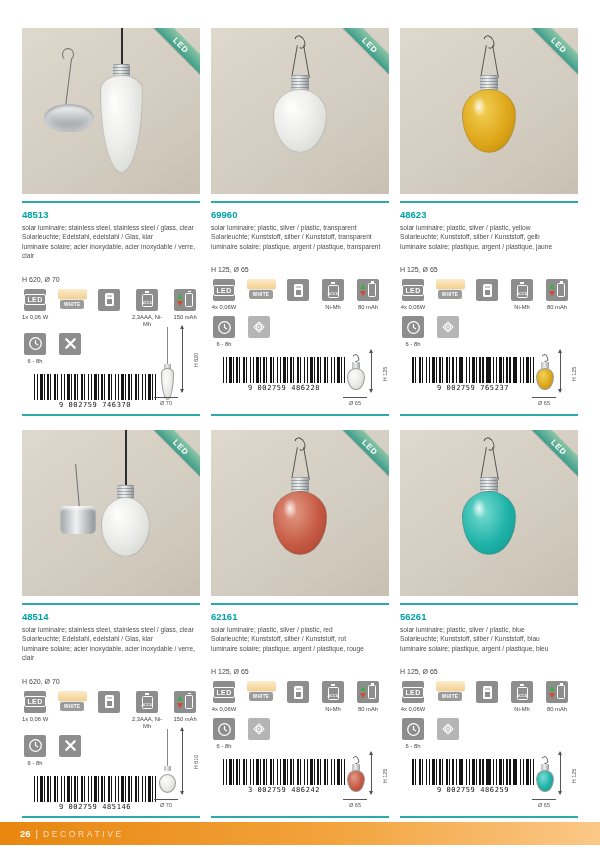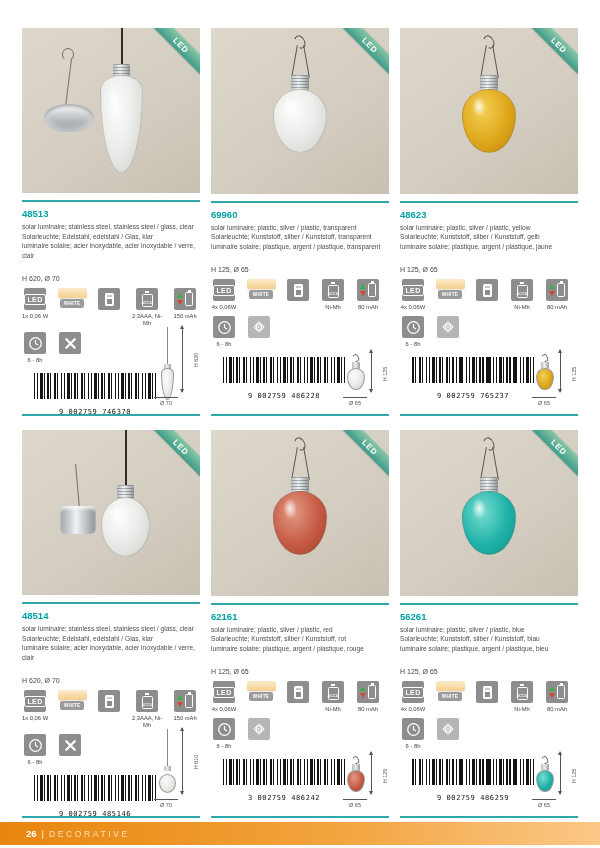--- a/index.html
+++ b/index.html
@@ -58,40 +58,40 @@
   .bat::before{content:"";position:absolute;top:-4px;left:2.5px;width:4px;height:2px;background:#fff}
   .bat-txt{font-size:3.6px;color:#fff;font-weight:bold;margin-bottom:1px;letter-spacing:.2px}
   .chg{gap:0;flex-direction:row}
   .chg-arrows{display:flex;flex-direction:column;gap:2px;margin-right:2px}
   .tri-up{width:0;height:0;border-left:3.5px solid transparent;border-right:3.5px solid transparent;border-bottom:5px solid #3fae4a}
   .tri-dn{width:0;height:0;border-left:3.5px solid transparent;border-right:3.5px solid transparent;border-top:5px solid #d5472e}
   .chg-bat{width:8px;height:14px;border:1.2px solid #fff;border-radius:1.5px;position:relative}
   .chg-bat::before{content:"";position:absolute;top:-3px;left:1.5px;width:3px;height:1.5px;background:#fff}
   
   .bars{margin:9px 0 0 12px;width:122px;height:26px;background:repeating-linear-gradient(90deg,#141414 0 1.5px,#fff 1.5px 3px,#141414 3px 4px,#fff 4px 6.5px,#141414 6.5px 9px,#fff 9px 10px,#141414 10px 11px,#fff 11px 13.5px)}
-  .ean{margin-left:12px;width:122px;text-align:center;font-family:"DejaVu Sans Mono",monospace;font-size:7px;color:#111;letter-spacing:.6px;margin-top:9px}
+  .ean{margin-left:12px;width:122px;text-align:center;font-family:"DejaVu Sans Mono",monospace;font-size:7px;color:#111;letter-spacing:.6px;margin-top:1px}
   
   .drawing{position:absolute;right:2px;bottom:10px;width:54px}
   .drawing.tall{height:82px}
   .drawing.short{height:58px}
   .dimline{position:absolute;right:15px;top:2px;bottom:14px;width:1px;background:#555}
   .dimline::before{content:"";position:absolute;top:-1px;left:-2.5px;border-left:2.5px solid transparent;border-right:2.5px solid transparent;border-bottom:4px solid #555}
   .dimline::after{content:"";position:absolute;bottom:-1px;left:-2.5px;border-left:2.5px solid transparent;border-right:2.5px solid transparent;border-top:4px solid #555}
   .dimlab{position:absolute;right:-6px;top:40%;transform:rotate(-90deg);font-size:5.5px;color:#555;white-space:nowrap}
   .dia{position:absolute;bottom:0;left:6px;width:32px;text-align:center;font-size:5.5px;color:#555}
   .dia::before{content:"";display:block;height:1px;background:#555;margin:0 4px 2px}
   .mini-cord{position:absolute;left:23px;top:3px;width:1px;height:38px;background:#8a8a8a}
   .mini-cap{position:absolute;left:20px;top:40px;width:7px;height:5px;background:linear-gradient(90deg,#b5babc,#eceeee 45%,#989ea1);border-radius:1px}
   .mini-tear{position:absolute;left:17px;top:44px;width:13px;height:32px;border:1px solid #9a9a96;border-radius:50%/16% 16% 84% 84%}
   .mini-hook{position:absolute;left:20px;top:6px;width:6px;height:8px;border:1px solid #666;border-radius:50%;border-left-color:transparent;transform:rotate(-25deg)}
   .mini-capc{position:absolute;left:19px;top:14px;width:8px;height:7px;background:linear-gradient(90deg,#b5babc,#eceeee 45%,#989ea1);border-radius:1px}
   .mini-pear{position:absolute;left:14px;top:20px;width:18px;height:22px;border:1px solid #9a9a96;border-radius:50%/40% 40% 60% 60%}
   .mini-abulb{position:absolute;left:15px;top:48px;width:17px;height:19px;border:1px solid #9a9a96;border-radius:50%/45% 45% 55% 55%}
   
-  .footer{position:absolute;left:0;right:0;top:822px;height:23px;background:linear-gradient(90deg,#e8860f 0%,#f2a33c 55%,#fbc887 100%);display:flex;align-items:center;padding-left:26px;color:#fff}
+  .footer{position:absolute;left:0;right:0;top:822px;height:23px;background:linear-gradient(90deg,#e8860f 0%,#f2a33c 55%,#fbc887 100%);display:flex;align-items:center;padding-left:20px;color:#fff}
   .footer .page{font-weight:bold;font-size:9.5px}
   .footer .sep{margin:0 5px;font-size:9.5px;color:rgba(255,255,255,.9)}
   .footer .section{font-size:8.5px;font-weight:normal;letter-spacing:2.6px;color:rgba(255,255,255,.72)}
 </style>
 </head>
 <body>
 
 <div class="grid">
 
   <div class="cell">

